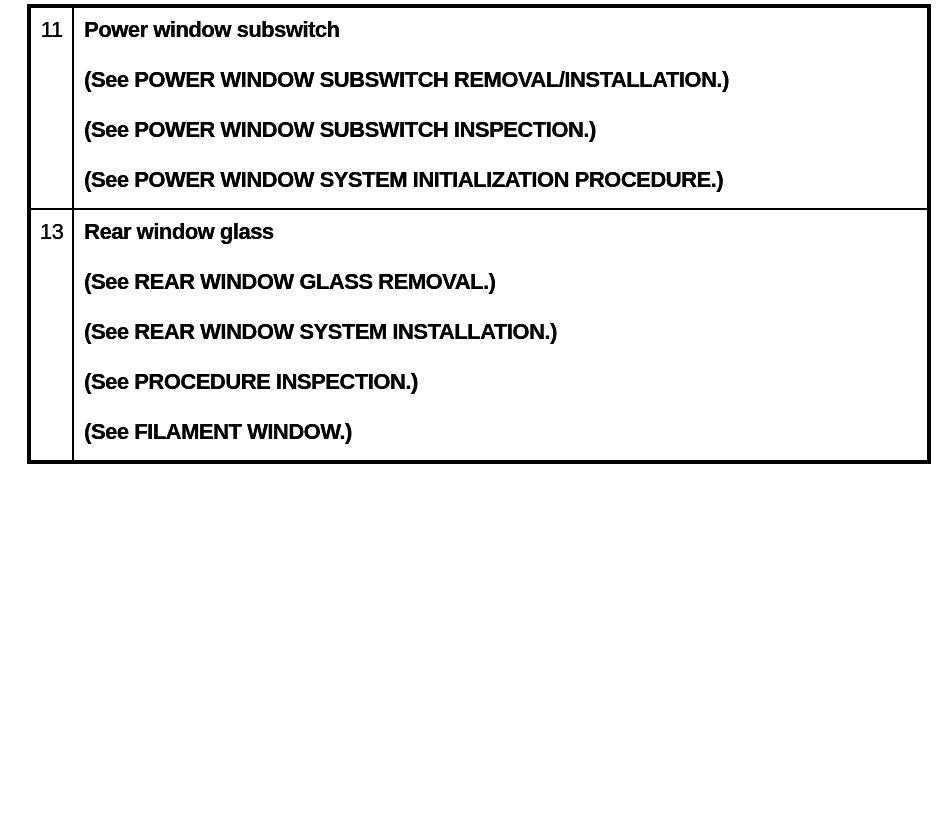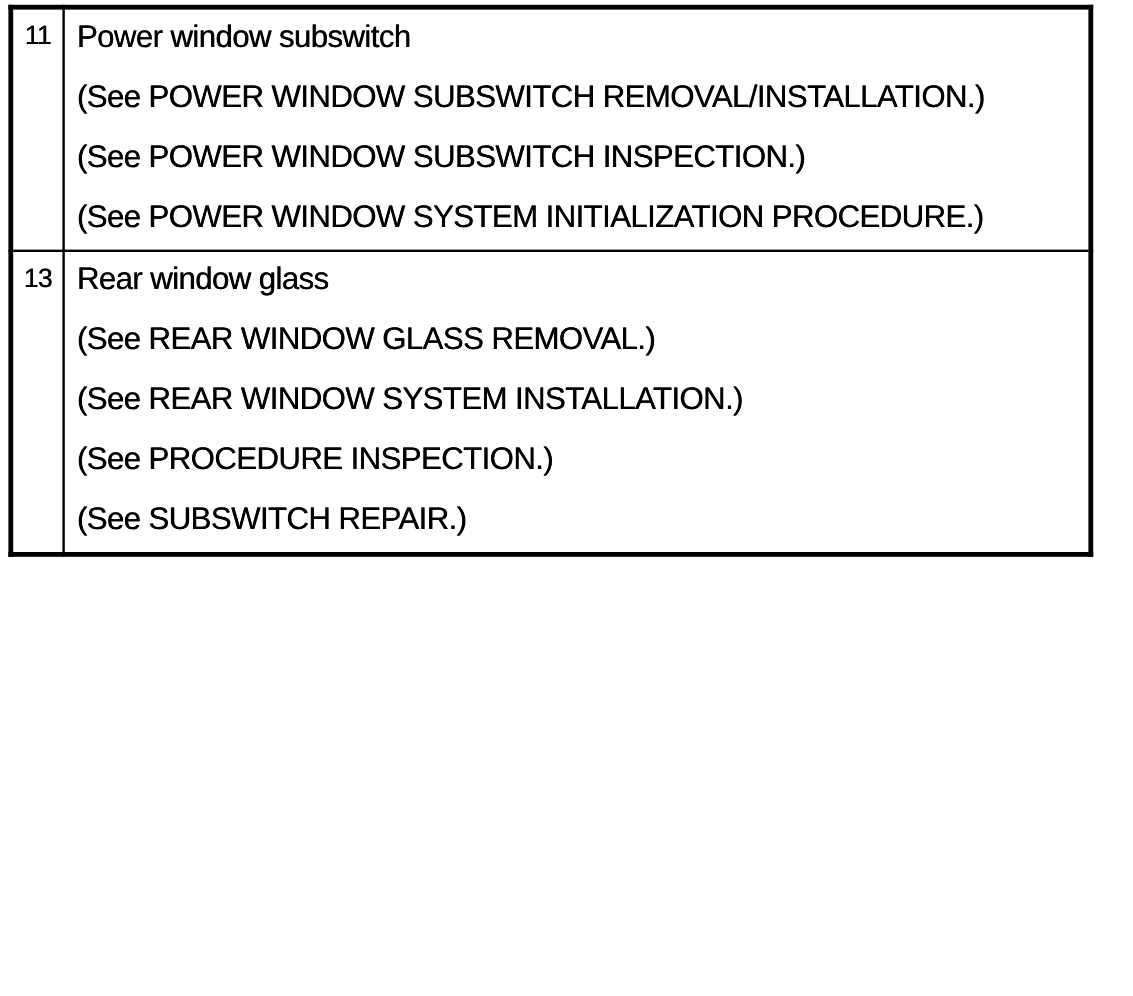--- a/index.html
+++ b/index.html
@@ -18,20 +18,21 @@
     position: absolute;
     left: 7px;
     top: 4px;
     width: 904px;
     border-collapse: collapse;
     background: #ffffff;
     table-layout: fixed;
   }
   .doc-table, .doc-table td {
     border: 2px solid #000000;
+    margin-left: 20px;
   }
   .doc-table {
     border-width: 4px;
   }
   .num-cell {
     width: 37px;
     vertical-align: top;
     text-align: center;
     padding: 9px 2px 0 2px;
     font-size: 22px;
@@ -40,25 +41,26 @@
     text-shadow: 0.3px 0 0 currentColor;
   }
   .desc-cell {
     vertical-align: top;
     padding: 0 6px 0 10px;
   }
   .line {
     height: 50px;
     padding-top: 9px;
     box-sizing: border-box;
-    font-size: 26px;
+    font-size: 22px;
     line-height: 26px;
     letter-spacing: -0.5px;
     white-space: nowrap;
     text-shadow: 0.3px 0 0 currentColor;
+    font-weight: bold;
   }
 </style>
 </head>
 <body>
 
 <table class="doc-table">
   <tbody>
       <tr>
         <td class="num-cell">11</td>
         <td class="desc-cell">
@@ -68,17 +70,17 @@
           <div class="line">(See POWER WINDOW SYSTEM INITIALIZATION PROCEDURE.)</div>
         </td>
       </tr>
       <tr>
         <td class="num-cell">13</td>
         <td class="desc-cell">
           <div class="line">Rear window glass</div>
           <div class="line">(See REAR WINDOW GLASS REMOVAL.)</div>
           <div class="line">(See REAR WINDOW SYSTEM INSTALLATION.)</div>
           <div class="line">(See PROCEDURE INSPECTION.)</div>
-          <div class="line">(See SUBSWITCH REPAIR.)</div>
+          <div class="line">(See FILAMENT WINDOW.)</div>
         </td>
       </tr>
     </tbody>
 </table>
 
 </body></html>

